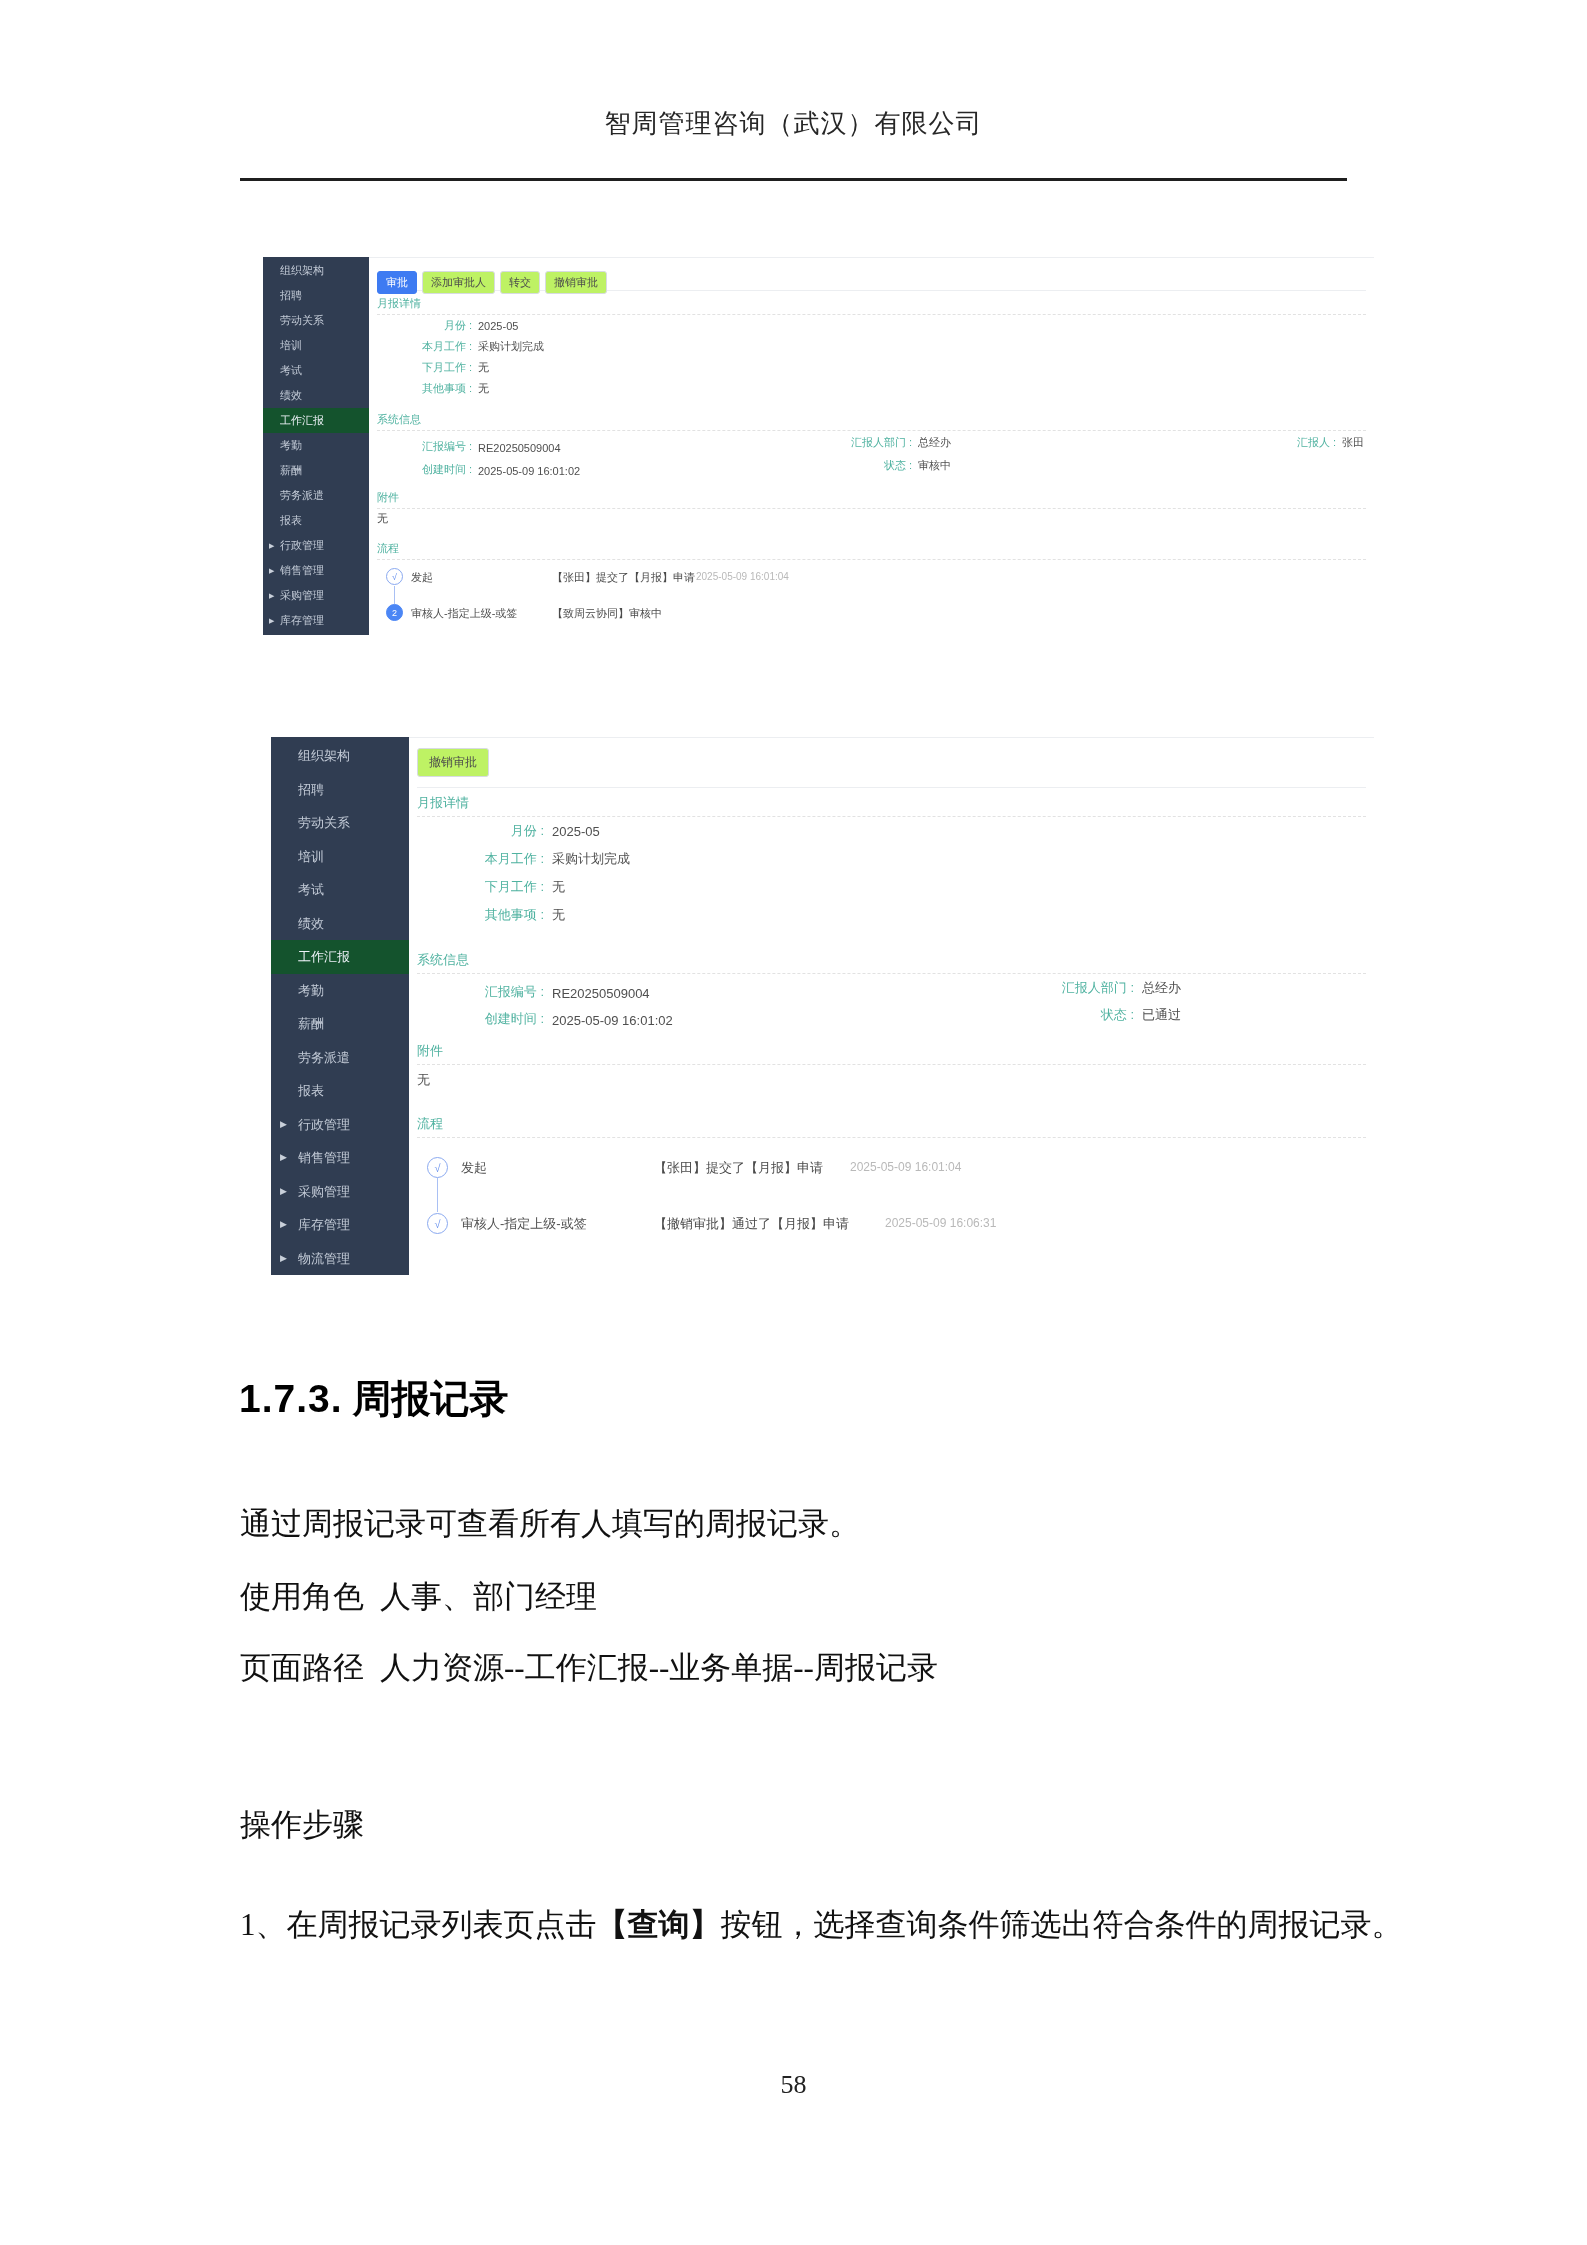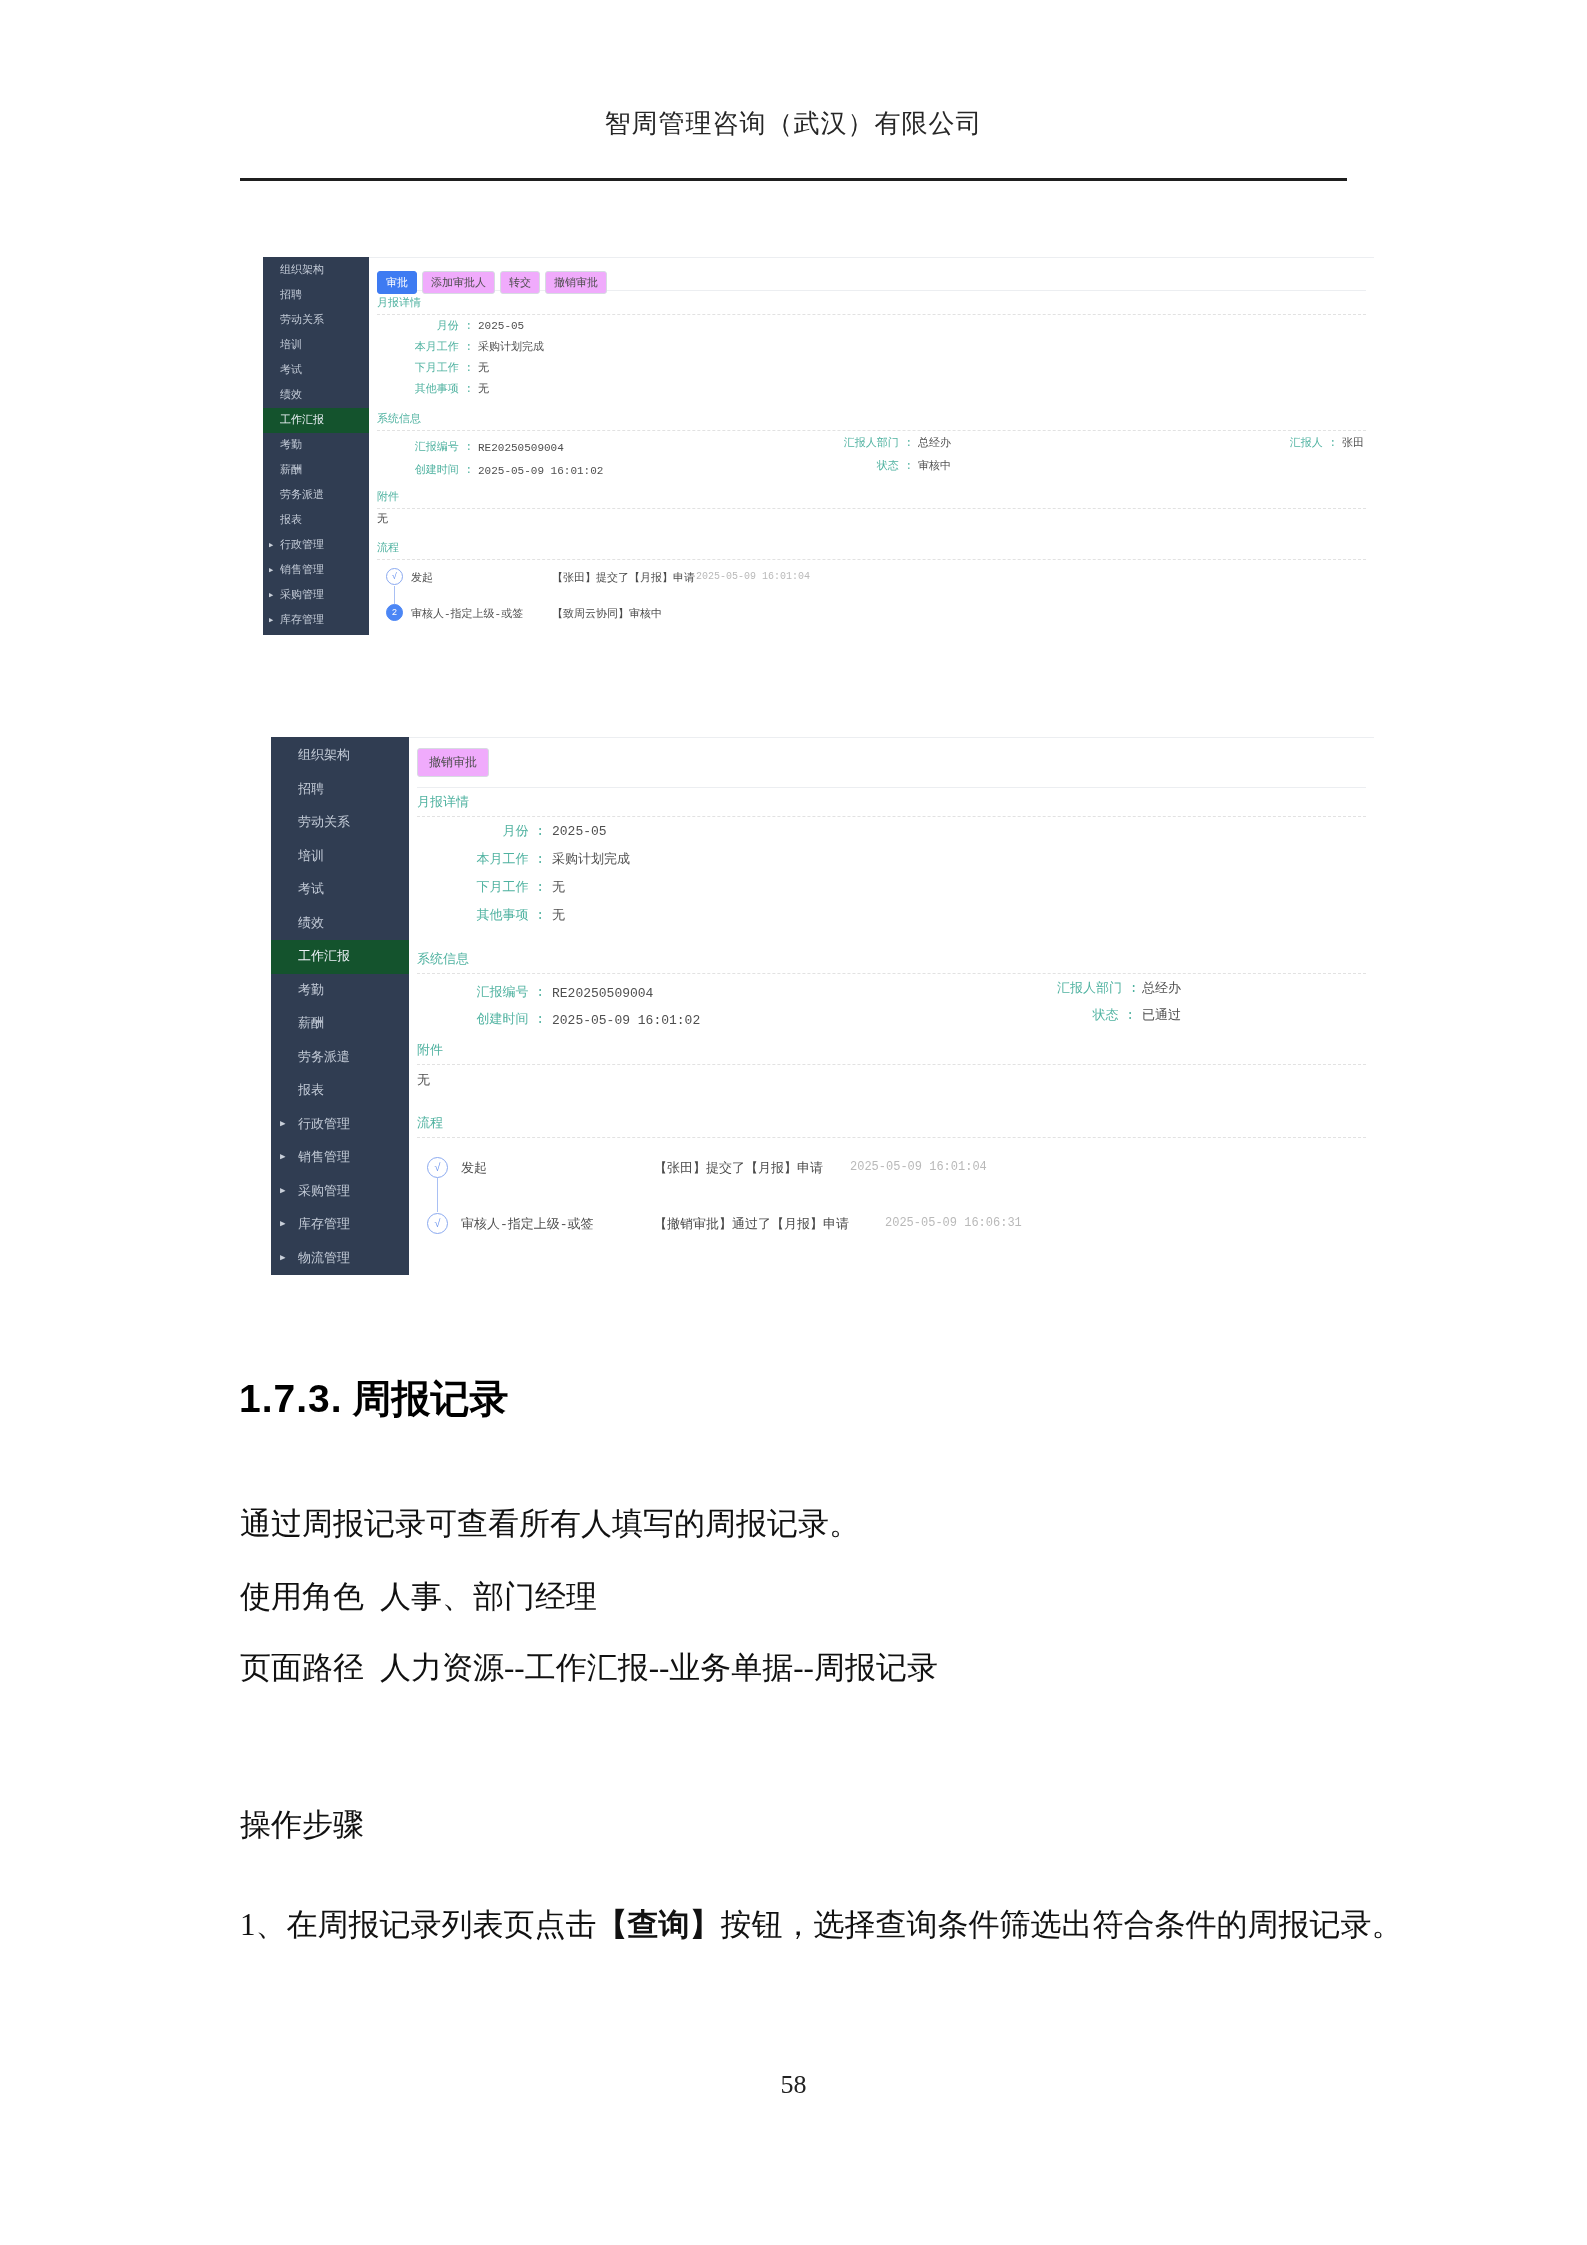--- a/index.html
+++ b/index.html
@@ -20,28 +20,28 @@
   .p-path{top:1647px;}
   .p-steps{top:1804px;}
   .p-step1{top:1904px;}
   .gap-left{margin-left:16px;}
   .bold{font-weight:bold;}
   .page-number{position:absolute;top:2070px;left:0;width:100%;text-align:center;
                font-size:26px;color:#222;}
 
   
   .shot{position:absolute;display:flex;background:#fff;
-        font-family:Liberation Mono, monospace;color:#4f4f4f;padding-left:24px;}
+        font-family:Liberation Sans, sans-serif;color:#4f4f4f;padding-left:24px;}
   .sidebar{flex:none;background:#303d52;color:#c3cbd7;box-sizing:border-box;}
   .side-item{position:relative;cursor:pointer;white-space:nowrap;}
   .side-item.active{background:#14532d;color:#eef2f8;}
   .arr{position:absolute;color:#c9d0da;}
   .content{flex:1;border-top:1px solid #eceef1;position:relative;box-sizing:border-box;}
   .toolbar{display:flex;align-items:center;border-bottom:1px solid #eceef1;box-sizing:border-box;}
-  .btn{background:#f0abfc;border:1px solid #d7dbe2;border-radius:3px;color:#4c4c4c;
+  .btn{background:#bef264;border:1px solid #d7dbe2;border-radius:3px;color:#4c4c4c;
        cursor:pointer;white-space:nowrap;font-family:inherit;}
   .btn.primary{background:#3e7bf2;border-color:#3e7bf2;color:#fff;}
   .sec-title{color:#4fb2a0;border-bottom:1px dashed #e2e2e2;box-sizing:border-box;}
   .frow{display:flex;align-items:center;}
   .flabel{flex:none;text-align:right;color:#4fb2a0;white-space:nowrap;}
   .fvalue{color:#4f4f4f;white-space:nowrap;}
   .sysrow{position:relative;display:flex;align-items:flex-end;}
   .syscol{position:absolute;display:flex;align-items:center;top:0;height:100%;}
   .flow-wrap{position:relative;}
   .flow-row{position:relative;}

